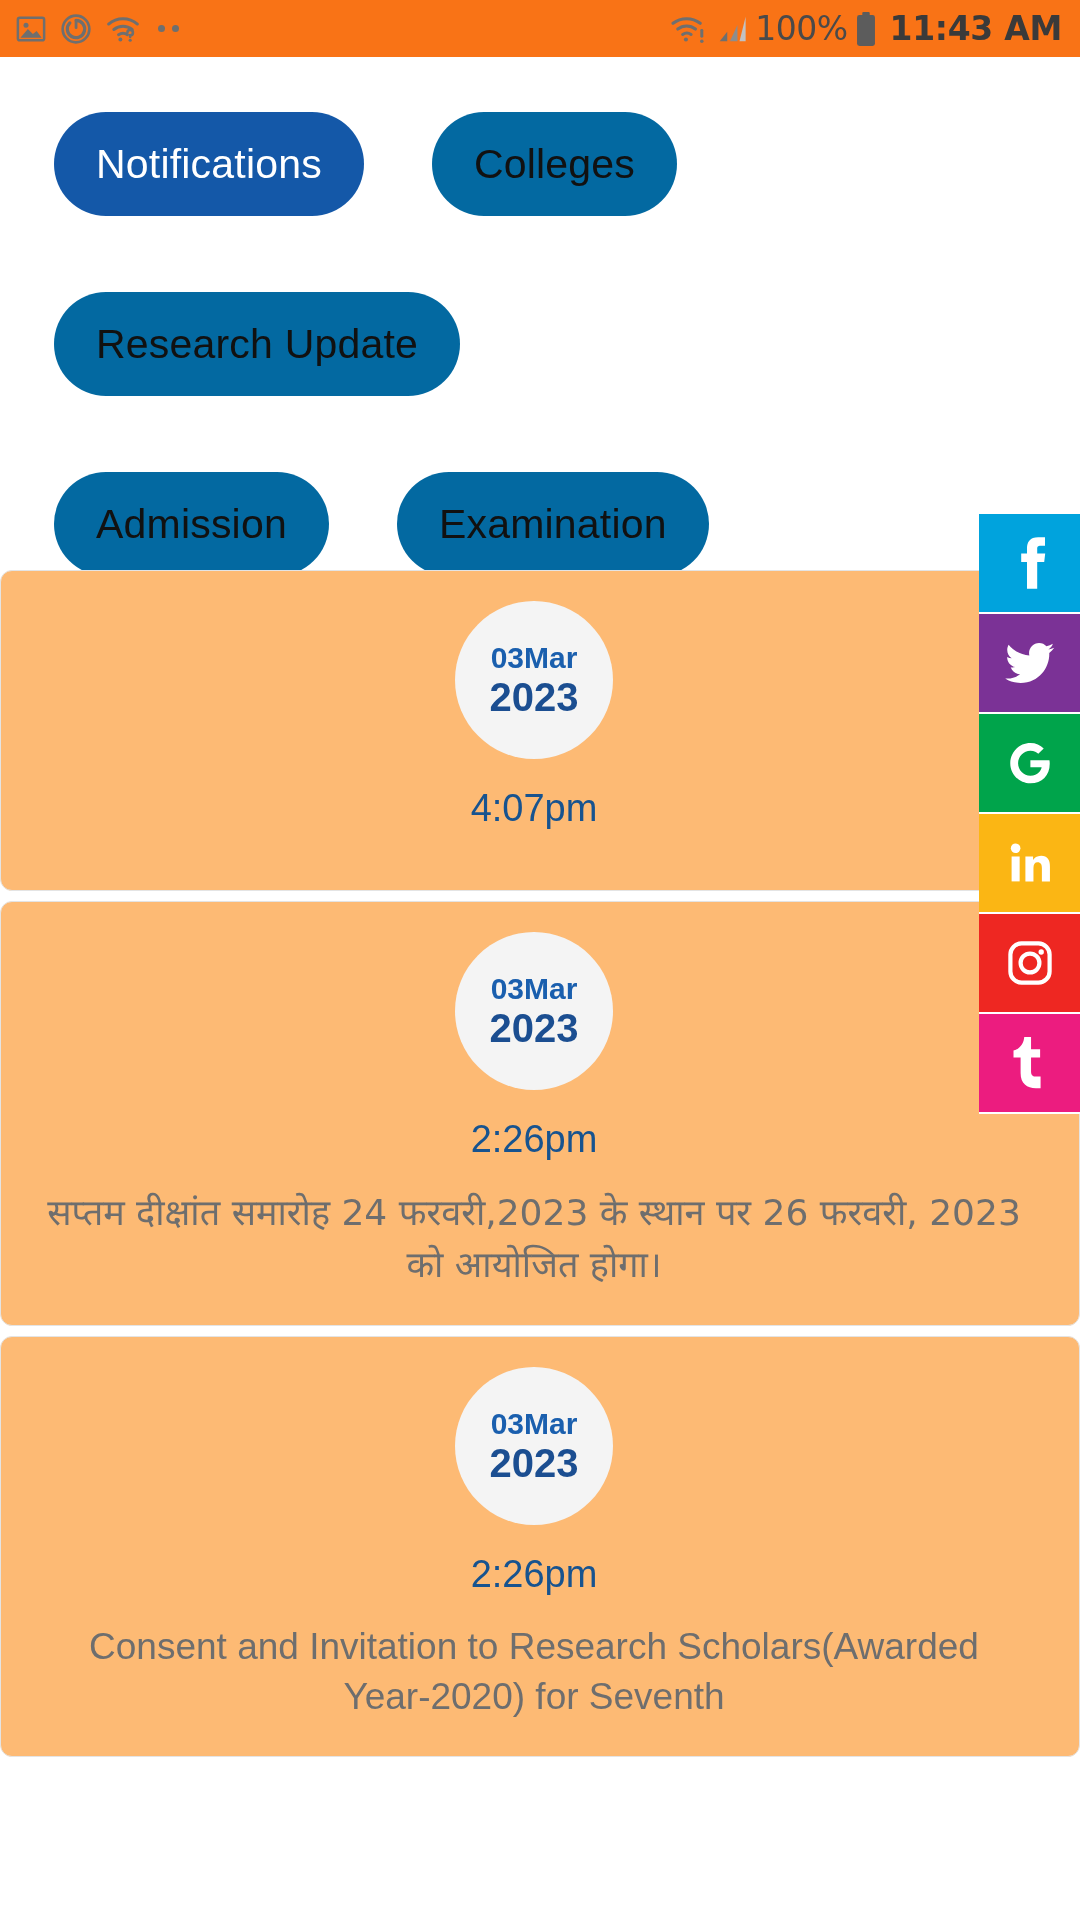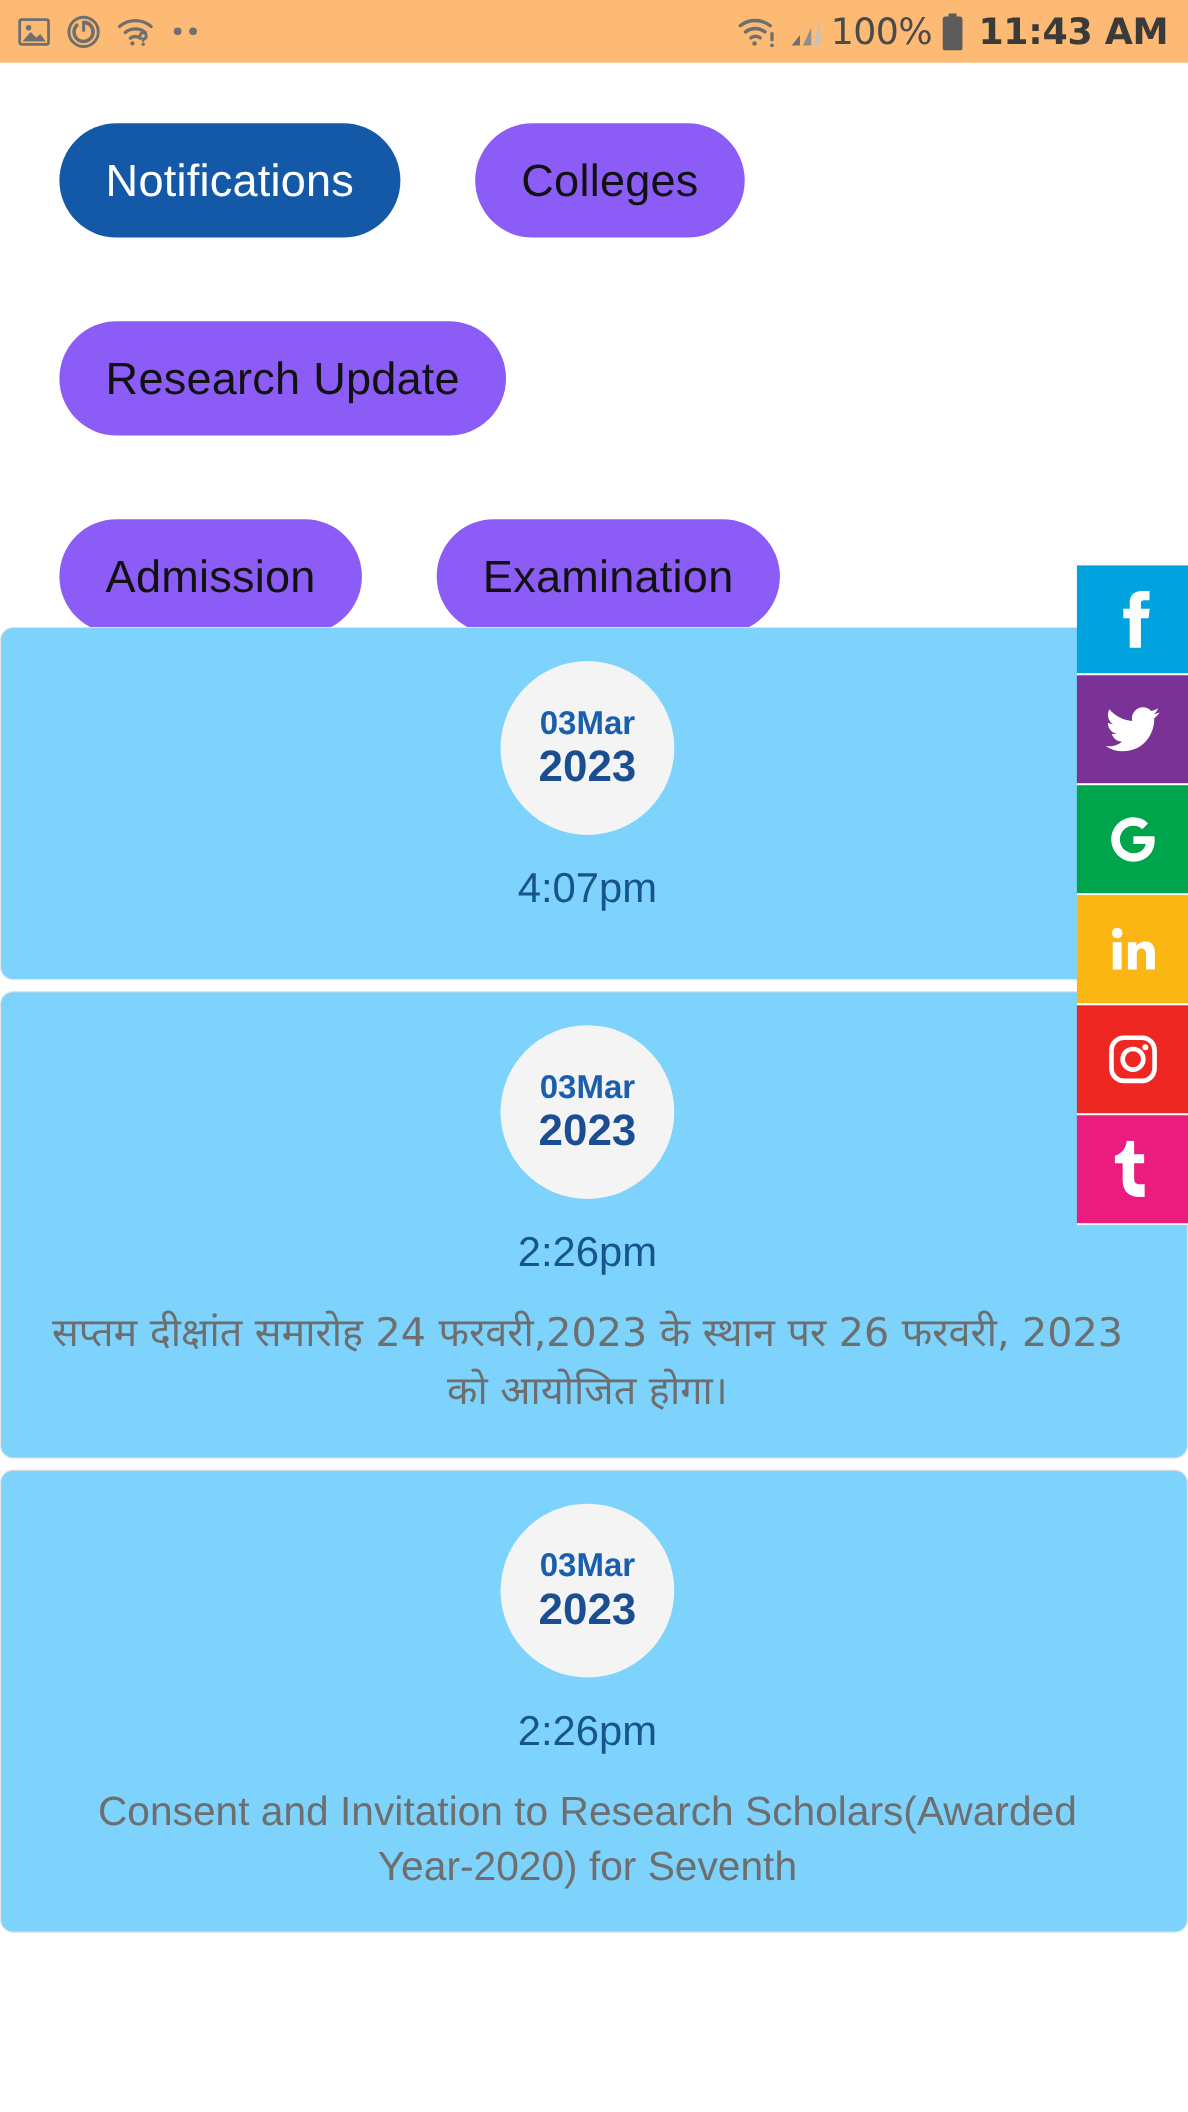--- a/index.html
+++ b/index.html
@@ -7,21 +7,21 @@
     width:1080px; height:1920px;
     background:#ffffff;
     font-family:"Liberation Sans","DejaVu Sans",sans-serif;
     overflow:hidden;
   }
   #viewport { position:relative; width:1080px; height:1920px; background:#fff; }
 
   
   .statusbar{
     position:absolute; top:0; left:0; width:1080px; height:57px;
-    background:#fdba74;
+    background:#f97316;
     display:flex; align-items:center; justify-content:space-between;
     padding:0 18px 0 16px;
   }
   .sb-left{ display:flex; align-items:center; gap:14px; }
   .sb-right{ display:flex; align-items:center; gap:8px; }
   .sb-icon{ display:flex; align-items:center; justify-content:center; }
   .sb-dots{ display:flex; gap:7px; align-items:center; margin-left:4px; }
   .sb-dots i{ width:7px; height:7px; border-radius:50%; background:#6f6f6f; display:block; }
   .sb-pct{
     font-size:33px; color:#4a4a4a; letter-spacing:-0.5px;
@@ -39,34 +39,34 @@
     padding:55px 54px 0 54px;
     display:flex; flex-wrap:wrap; gap:16px;
   }
   .pill{
     height:104px;
     border-radius:52px;
     display:flex; align-items:center; justify-content:center;
     padding:0 42px;
     font-size:41px;
     color:#111111;
-    background:#8b5cf6;
+    background:#0369a1;
     white-space:nowrap;
     margin:0 52px 44px 0;
     letter-spacing:0.2px;
   }
   .pill.active{ background:#1458a8; color:#ffffff; }
   .row-break{ flex-basis:100%; height:0; }
 
   
   .cards{
     position:absolute; top:570px; left:0; width:1080px;
   }
   .card{
-    background:#7dd3fc;
+    background:#fdba74;
     border:1px solid #e4e4e4;
     border-radius:12px;
     margin:0 0 10px 0;
     width:1080px;
     padding:30px 40px 34px 28px;
     display:flex; flex-direction:column; align-items:center;
   }
   .date-circle{
     width:158px; height:158px; border-radius:50%;
     background:#f4f4f4;

